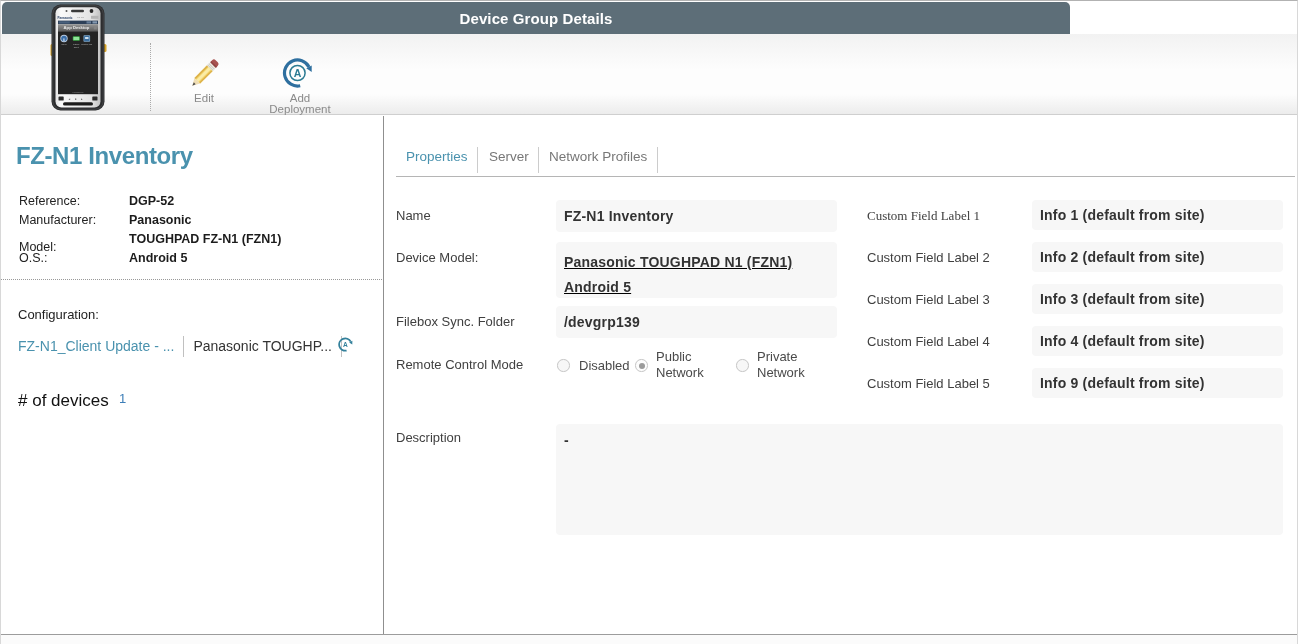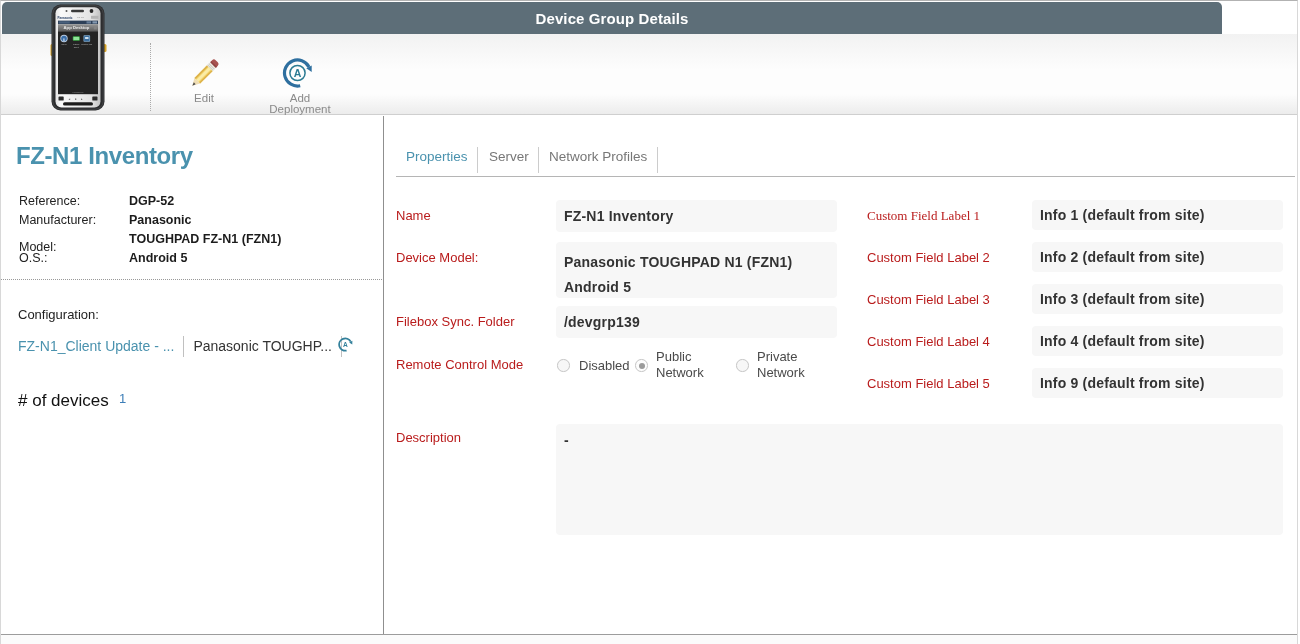--- a/index.html
+++ b/index.html
@@ -1,18 +1,18 @@
 <!DOCTYPE html>
 <html><head>
 <meta charset="utf-8">
 <style>
 * { margin:0; padding:0; box-sizing:border-box; }
 html,body { width:1300px; height:644px; font-family:"Liberation Sans",sans-serif; background:#fff; overflow:hidden; }
 #page { position:absolute; left:0; top:0; width:1298px; height:644px; background:#fff; border-top:1px solid #b2b2b2; border-left:1px solid #d8d8d8; border-right:1px solid #d8d8d8; }
-#hdr { position:absolute; left:1px; top:1px; width:1220px; height:32px; background:#5d6e78; border-radius:5px 5px 0 0; color:#fff; font-size:15px; font-weight:bold; text-align:center; line-height:33px; letter-spacing:0.1px; }
+#hdr { position:absolute; left:1px; top:1px; width:1068px; height:32px; background:#5d6e78; border-radius:5px 5px 0 0; color:#fff; font-size:15px; font-weight:bold; text-align:center; line-height:33px; letter-spacing:0.1px; }
 #toolbar { position:absolute; left:0px; top:33px; width:1296px; height:81px; background:linear-gradient(#f2f2f2, #fdfdfd 45%, #fdfdfd 75%, #ececec); border-bottom:1px solid #cfcfcf; }
 #tsep { position:absolute; left:149px; top:9px; height:68px; width:0; border-left:1px dotted #aaa; }
 .tool { position:absolute; top:23px; width:110px; text-align:center; color:#8a8a8a; font-size:11.5px; }
 .tool .ic { height:34px; margin-bottom:2px; }
 .tool .lbl { line-height:11px; }
 #left { position:absolute; left:0; top:115px; width:382px; height:518px; }
 #vdiv { position:absolute; left:382px; top:115px; width:1px; height:518px; background:#8f8f8f; }
 #botline { position:absolute; left:0; top:633px; width:1296px; height:1px; background:#9c9c9c; }
 #botstrip { position:absolute; left:0; top:634px; width:1296px; height:10px; background:#fbfbfb; }
 h1 { position:absolute; left:15px; top:26px; font-size:24px; font-weight:bold; color:#4a92ae; letter-spacing:-0.4px; }
@@ -22,21 +22,21 @@
 #conf { position:absolute; left:17px; top:191px; font-size:13px; color:#222; }
 #crow { position:absolute; left:17px; top:220px; font-size:14px;text-align:right; }
 .clink { color:#4a92ae; }
 .csep { display:inline-block; width:1px; height:21px; background:#c0c0c0; margin:0 9px; vertical-align:-6px; }
 #ndev { position:absolute; left:17px; top:275px; font-size:17px; color:#111; }
 #ndevv { position:absolute; left:118px; top:275px; font-size:13px; color:#3d7eb8; }
 #right { position:absolute; left:383px; top:118px; width:917px; height:518px; }
 .tab { position:absolute; top:30px; font-size:13.5px; }
 .tabsep { position:absolute; top:28px; width:1px; height:26px; background:#ccc; }
 #tabline { position:absolute; left:12px; top:57px; width:899px; height:1px; background:#b5b5b5; }
-.flabel { position:absolute; font-size:13px; color:#b91c1c; }
+.flabel { position:absolute; font-size:13px; color:#404040; }
 .fbox { position:absolute; background:#f7f7f7; border-radius:4px; }
 .fval { font-size:14px; font-weight:bold; color:#333; letter-spacing:0.2px; }
 .radio { position:absolute; width:12.5px; height:12.5px; border-radius:50%; border:1px solid #c6c6c6; background:#f7f7f7; }
 .radio.sel { background:#fdfdfd; }
 .radio.sel::after { content:""; position:absolute; left:2.7px; top:2.7px; width:6.5px; height:6.5px; border-radius:50%; background:#9b9b9b; }
 .rlbl { position:absolute; font-size:13px; color:#4a4a4a; line-height:16px; }
 </style>
 </head>
 <body>
 <div id="page">
@@ -155,21 +155,21 @@
     <div class="tab" style="left:165px;color:#777;">Network Profiles</div>
     <div class="tabsep" style="left:273px;"></div>
     <div id="tabline"></div>
 
     <div class="flabel" style="left:12px;top:89px;">Name</div>
     <div class="fbox" style="left:172px;top:81px;width:281px;height:32px;">
         <div class="fval" style="padding:8px 0 0 8px;">FZ-N1 Inventory</div>
       </div>
 
     <div class="flabel" style="left:12px;top:131px;">Device Model:</div>
-    <div class="fbox" style="left:172px;top:123px;width:281px;height:56px;">
+    <div class="fbox" style="left:172px;top:123px;width:281px;height:56px;text-decoration:underline;">
         <div class="fval" style="padding:8px 0 0 8px;line-height:25px;">Panasonic TOUGHPAD N1 (FZN1)<br>Android 5</div>
       </div>
 
     <div class="flabel" style="left:12px;top:195px;">Filebox Sync. Folder</div>
     <div class="fbox" style="left:172px;top:187px;width:281px;height:32px;">
         <div class="fval" style="padding:8px 0 0 8px;">/devgrp139</div>
       </div>
 
     <div class="flabel" style="left:12px;top:238px;">Remote Control Mode</div>
     <div class="radio" style="left:173px;top:240px;"></div>

